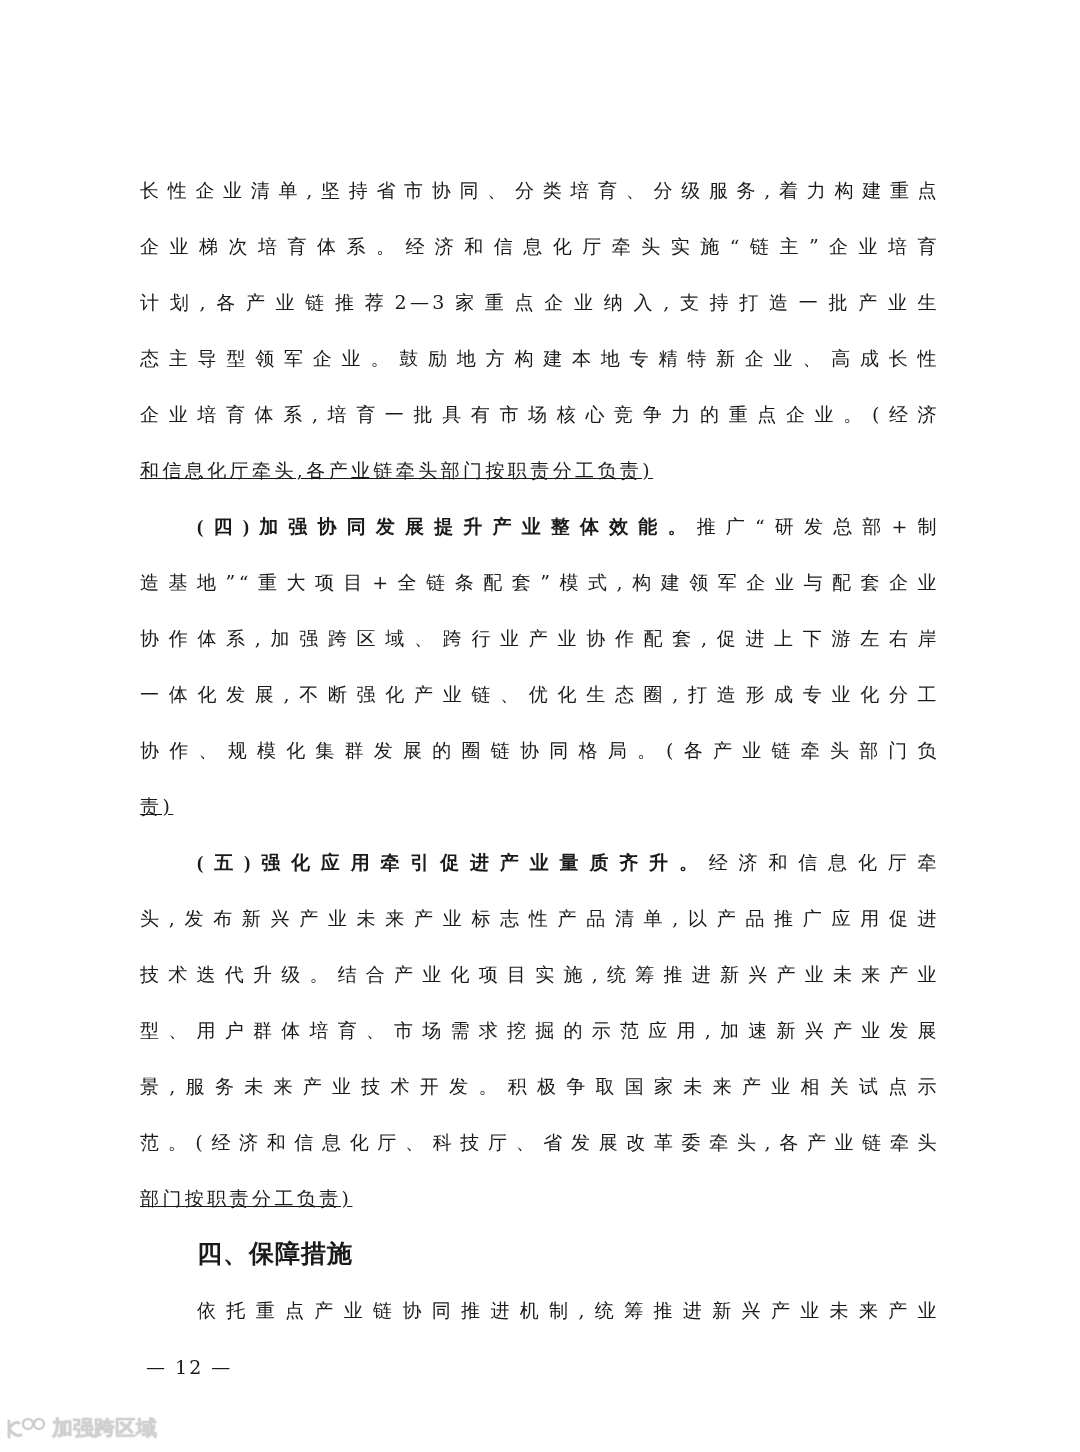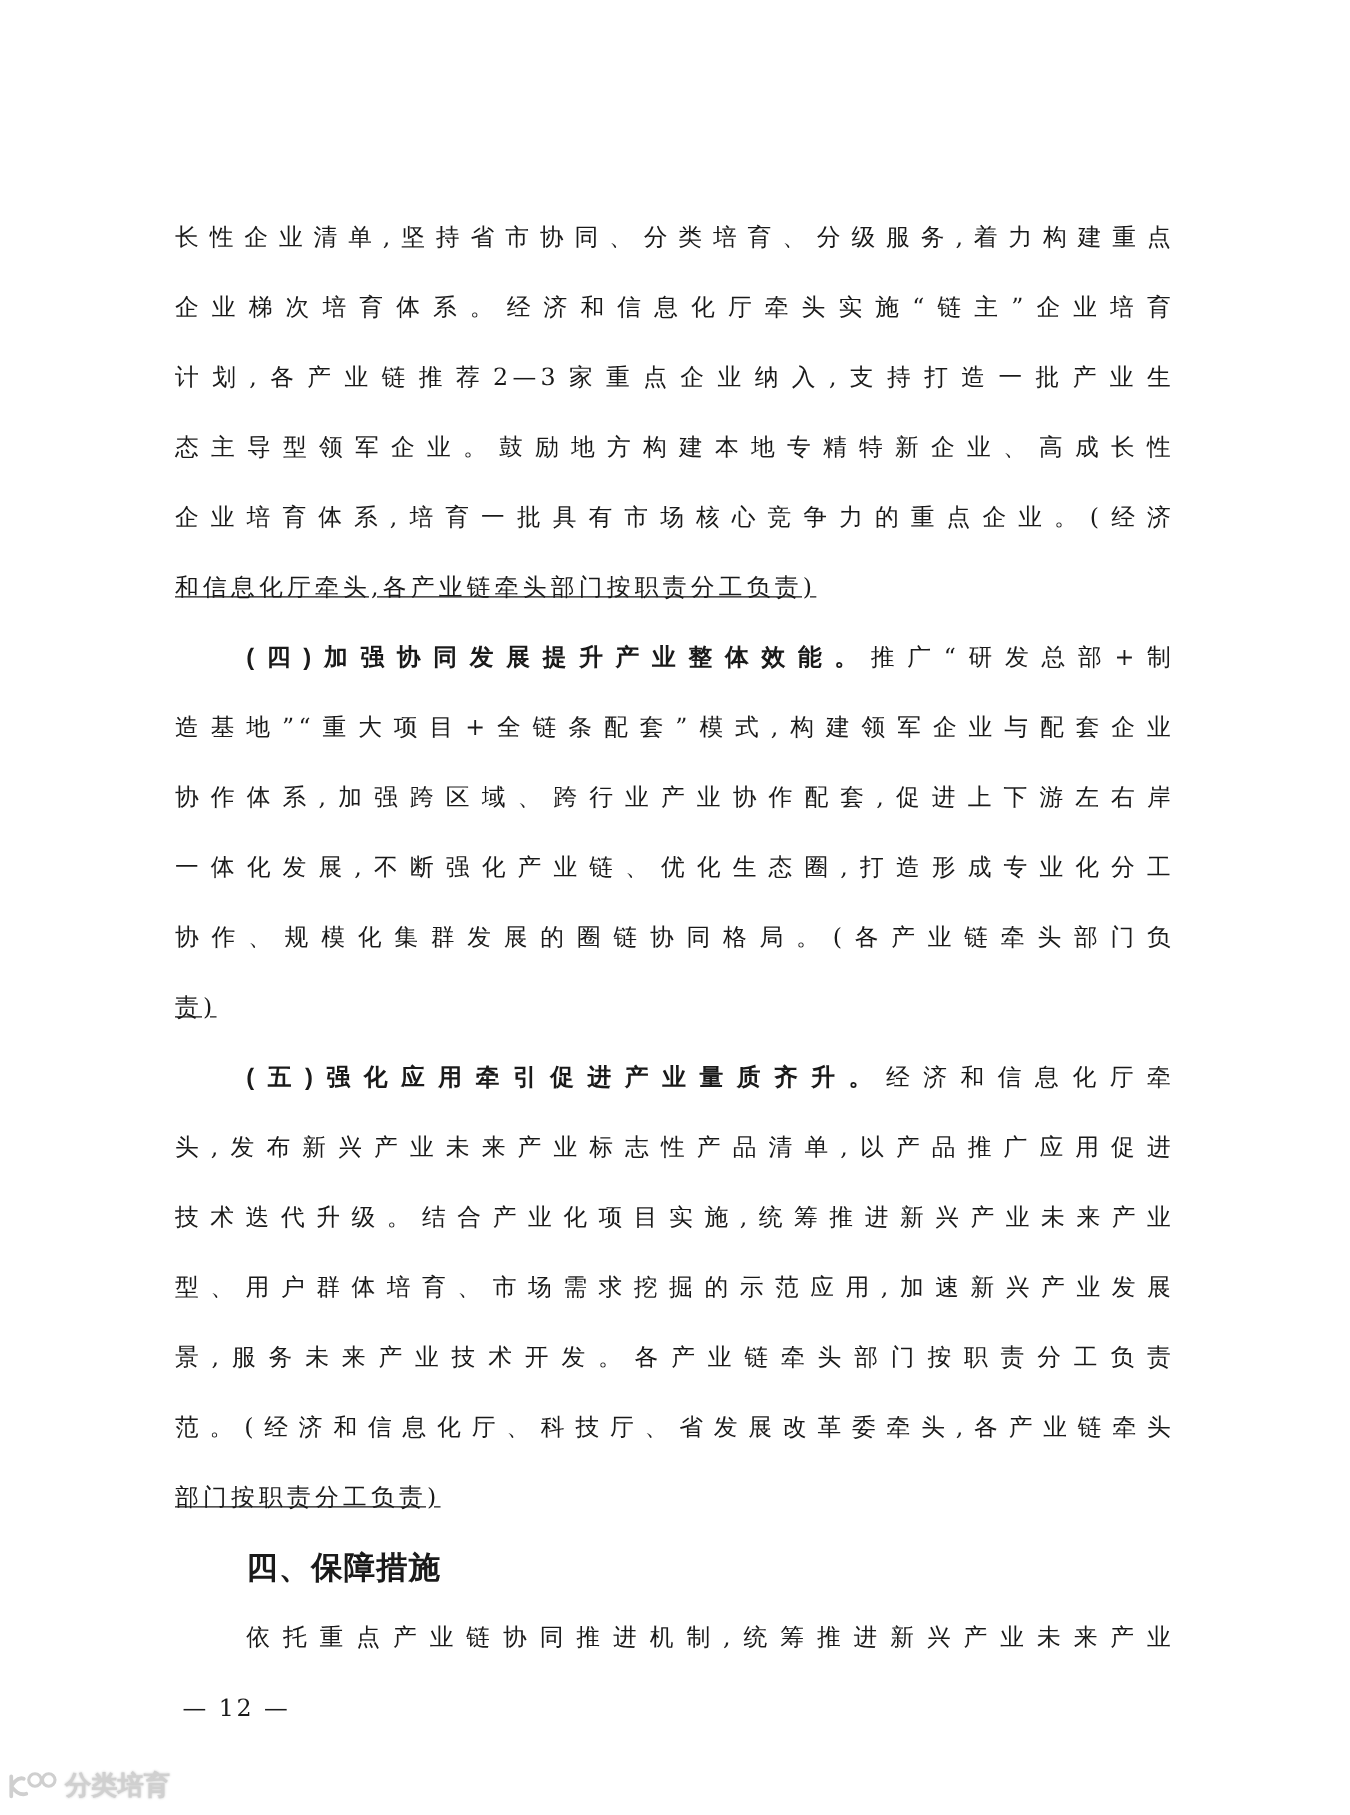--- a/index.html
+++ b/index.html
@@ -32,21 +32,21 @@
     text-align-last: justify;
   }
   .line.last {
     text-align-last: left;
     text-decoration: underline;
   }
   .indent {
     padding-left: 57px;
   }
   .bold {
-    font-family: Liberation Sans, sans-serif;
+    font-family: Liberation Serif, serif;
     font-weight: bold;
   }
   .heading {
     font-family: "DejaVu Sans", "Liberation Sans", sans-serif;
     font-weight: bold;
     font-size: 25px;
     letter-spacing: 1px;
     text-align-last: left;
   }
   .page-number {
@@ -90,30 +90,30 @@
   <div class="line">造基地”“重大项目+全链条配套”模式,构建领军企业与配套企业</div>
   <div class="line">协作体系,加强跨区域、跨行业产业协作配套,促进上下游左右岸</div>
   <div class="line">一体化发展,不断强化产业链、优化生态圈,打造形成专业化分工</div>
   <div class="line">协作、规模化集群发展的圈链协同格局。(各产业链牵头部门负</div>
   <div class="line last">责)</div>
 
   <div class="line indent"><span class="bold">(五)强化应用牵引促进产业量质齐升。</span><span>经济和信息化厅牵</span></div>
   <div class="line">头,发布新兴产业未来产业标志性产品清单,以产品推广应用促进</div>
   <div class="line">技术迭代升级。结合产业化项目实施,统筹推进新兴产业未来产业</div>
   <div class="line">型、用户群体培育、市场需求挖掘的示范应用,加速新兴产业发展</div>
-  <div class="line">景,服务未来产业技术开发。各产业链牵头部门按职责分工负责</div>
+  <div class="line">景,服务未来产业技术开发。积极争取国家未来产业相关试点示</div>
   <div class="line">范。(经济和信息化厅、科技厅、省发展改革委牵头,各产业链牵头</div>
   <div class="line last">部门按职责分工负责)</div>
 
   <div class="line indent heading">四、保障措施</div>
   <div class="line indent">依托重点产业链协同推进机制,统筹推进新兴产业未来产业</div>
 </div>
 
 <div class="page-number">— 12 —</div>
 
 <div class="watermark">
   <svg class="logo" viewBox="0 0 40 26">
     <path d="M3 6 L3 22 M3 14 Q8 6 13 8 M3 14 Q9 22 15 20" stroke="#cfcfcf" stroke-width="3" fill="none" stroke-linecap="round"></path>
     <circle cx="22" cy="9" r="5" stroke="#cfcfcf" stroke-width="2.5" fill="none"></circle>
     <circle cx="33" cy="9" r="5" stroke="#cfcfcf" stroke-width="2.5" fill="none"></circle>
   </svg>
-  <span>分类培育</span>
+  <span>加强跨区域</span>
 </div>
 
 </body></html>

